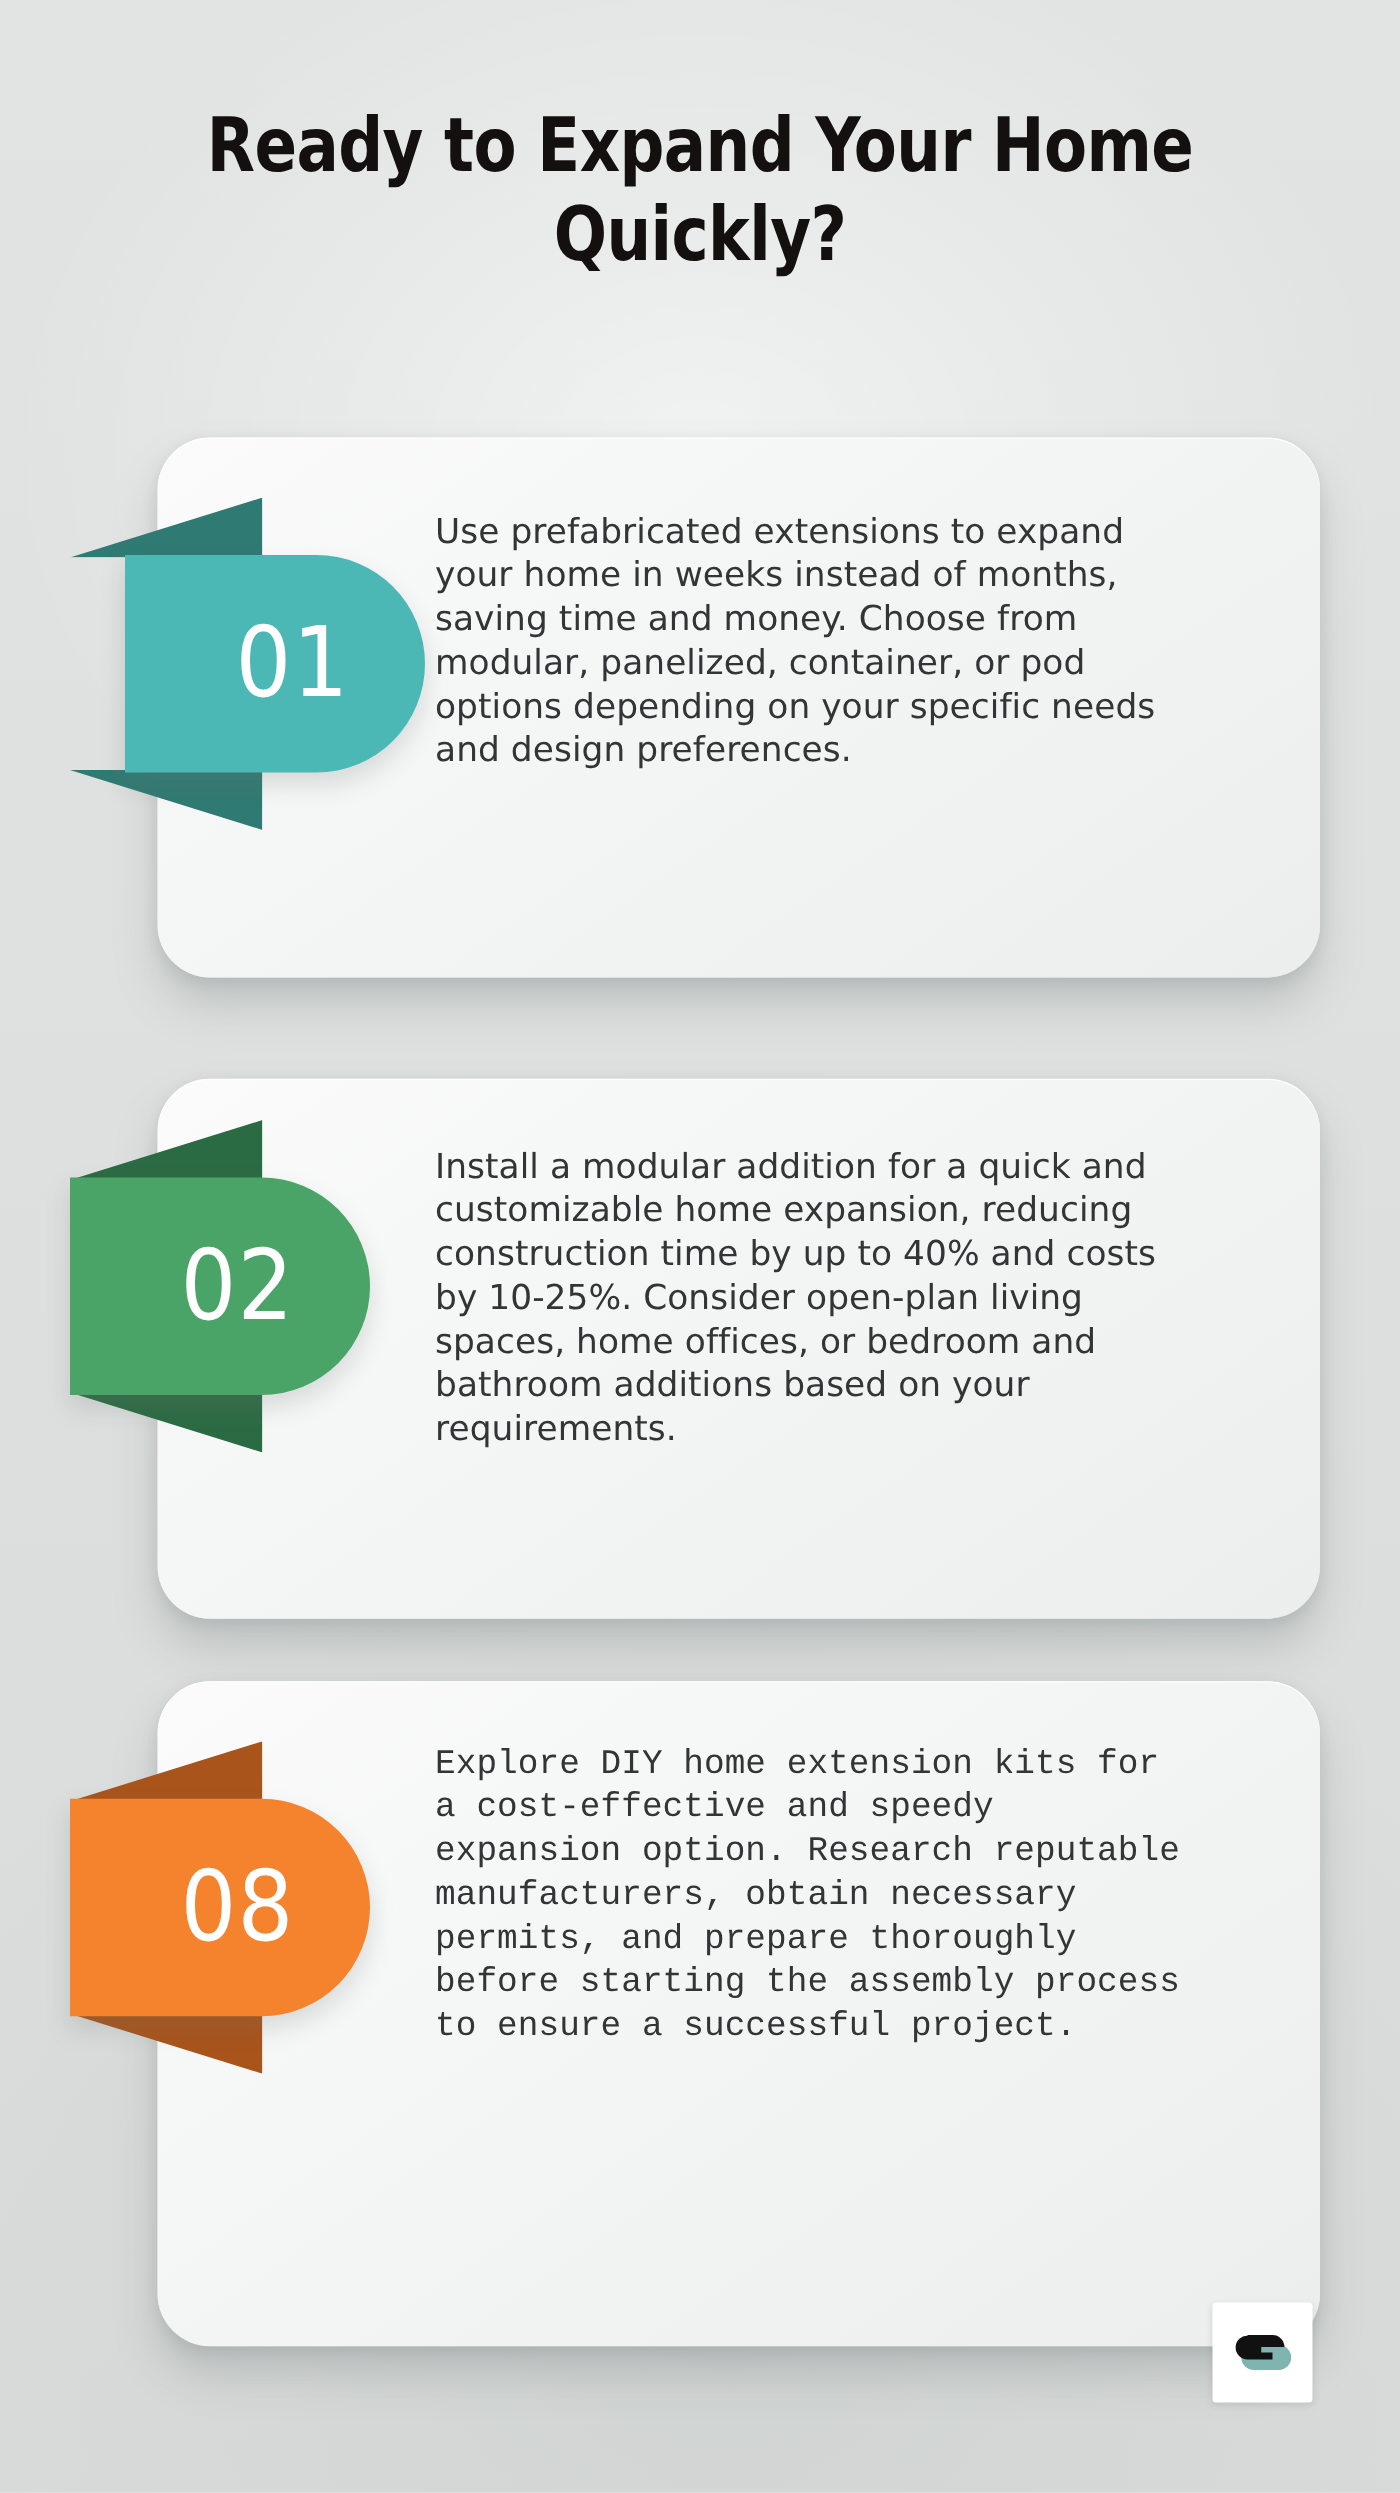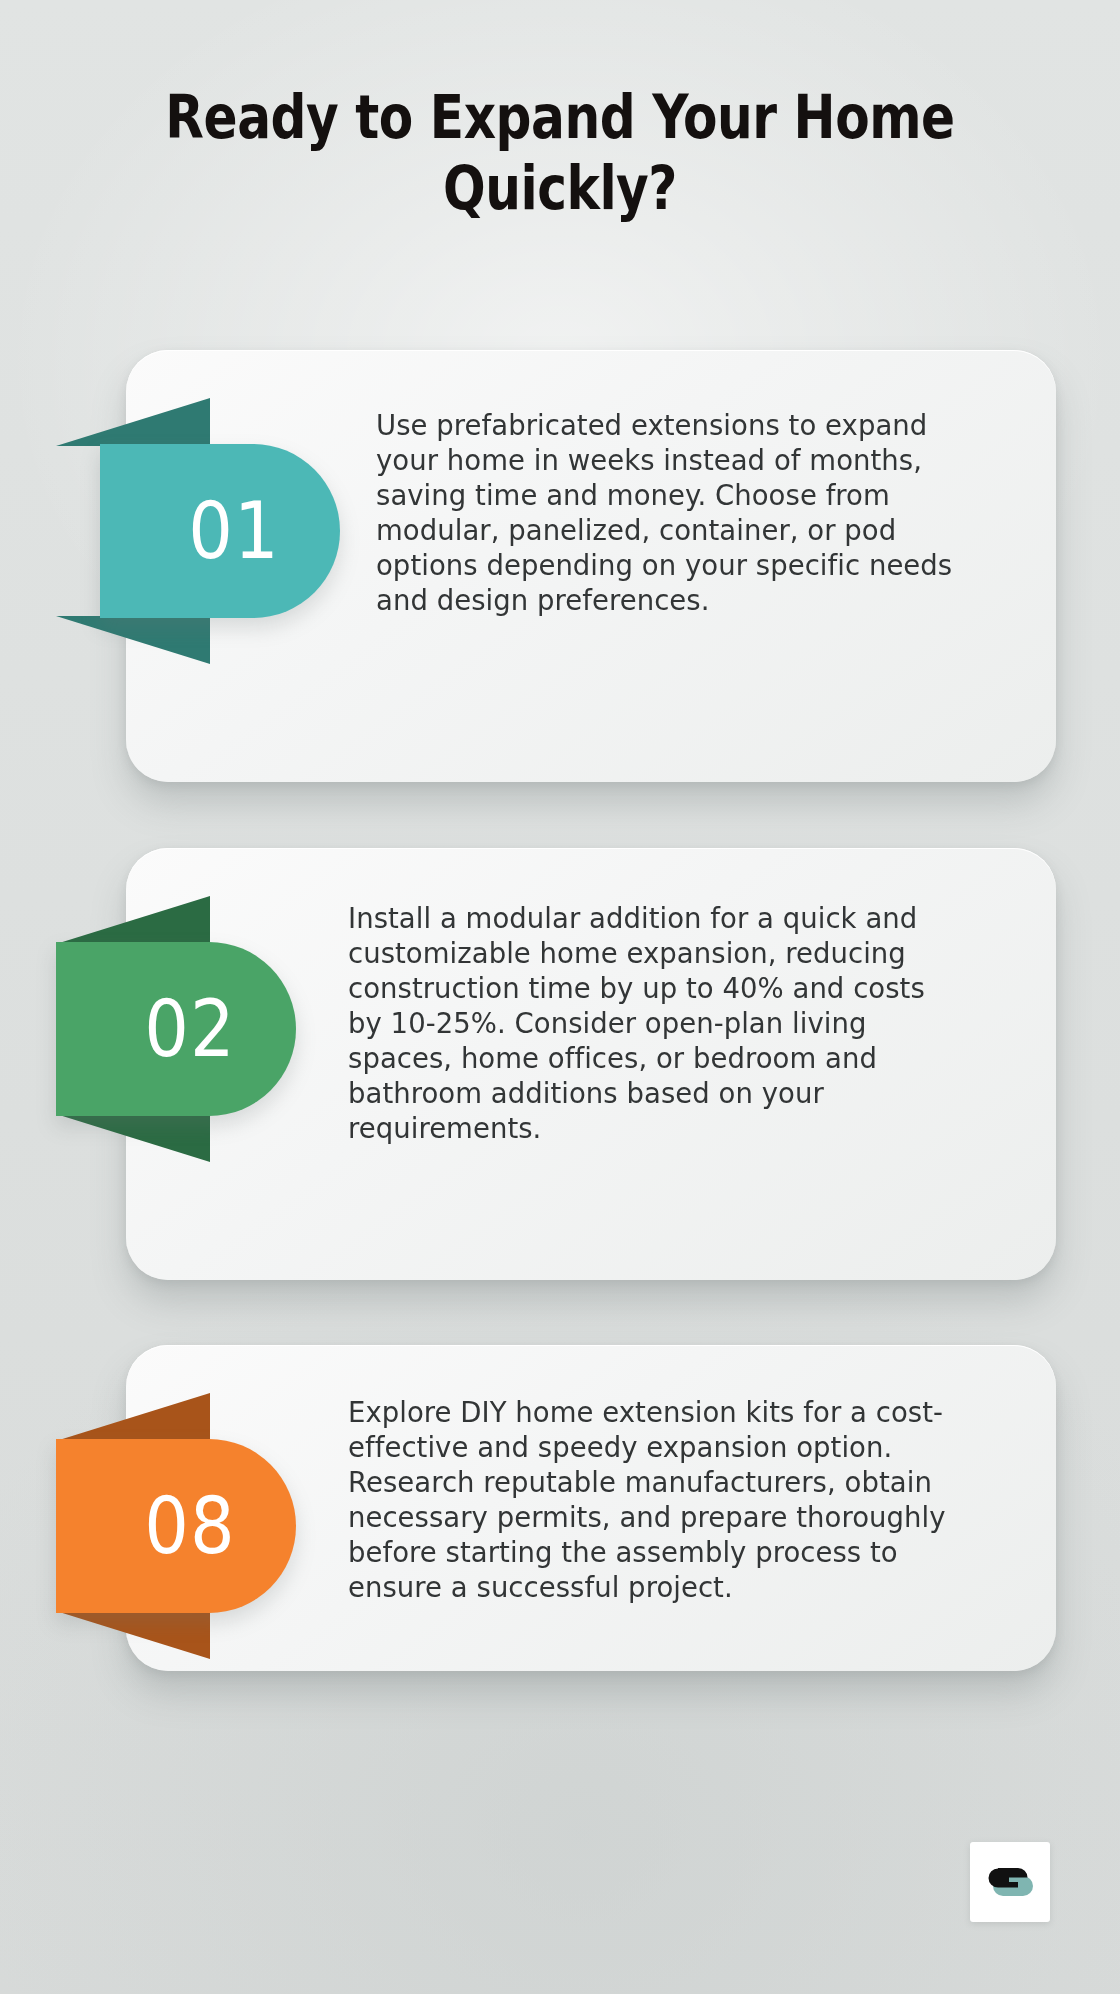--- a/index.html
+++ b/index.html
@@ -67,35 +67,35 @@
     width: 930px;
     height: 432px;
     border-radius: 42px;
     background:
       linear-gradient(145deg, #fbfbfb 0%, #f4f5f5 42%, #eceeed 100%);
     box-shadow:
       0 22px 34px rgba(120,128,128,0.30),
       0 4px 10px rgba(120,128,128,0.18),
       inset 0 1px 0 rgba(255,255,255,0.95);
   }
-  .row-2 .card { height: 432px; }
-  .row-3 .card { height: 326px; }
+  .row-2 .card { height: 432px; margin-top: 15px; }
+  .row-3 .card { height: 532px; font-family: Liberation Mono, monospace; }
 
   .card-text {
     position: absolute;
     left: 222px;
     top: 52px;
     width: 600px;
     font-size: 27.5px;
     line-height: 1.27;
     color: #323536;
     font-weight: 400;
     letter-spacing: 0.05px;
   }
-  .row-1 .card-text { top: 58px; margin-left: 28px; }
+  .row-1 .card-text { top: 58px; }
   .row-2 .card-text { top: 53px; }
   .row-3 .card-text { top: 50px; }
 
   
   .badge-wrap {
     position: absolute;
     left: 56px;
     top: 94px;
     width: 240px;
     height: 174px;

